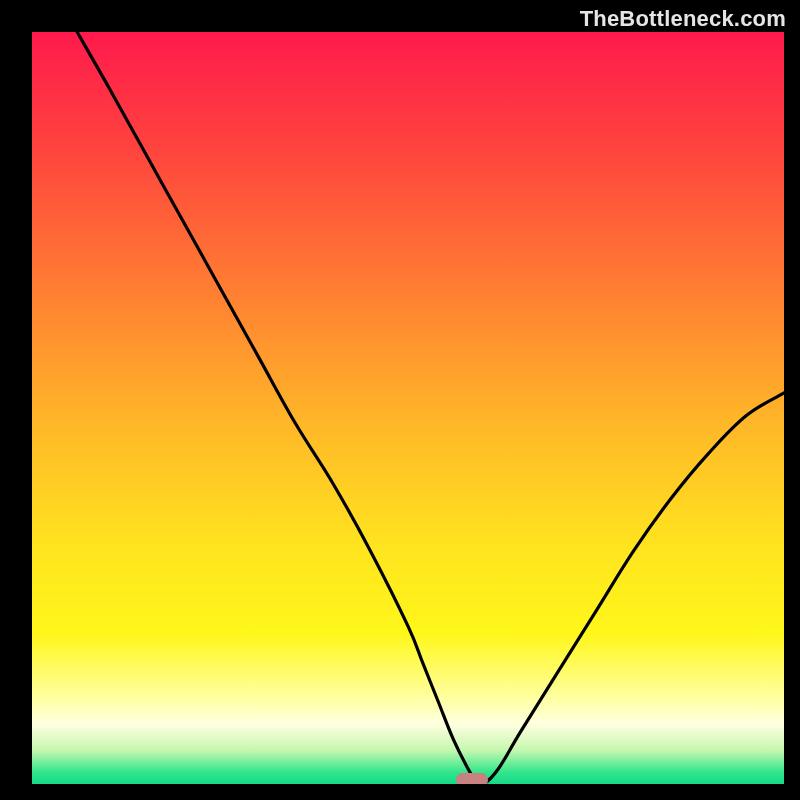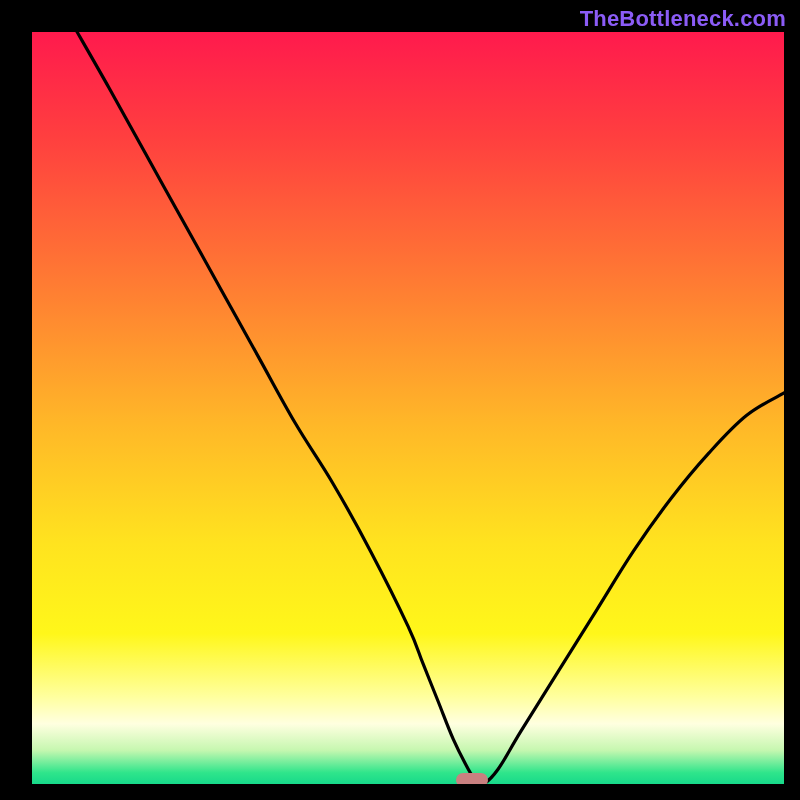--- a/index.html
+++ b/index.html
@@ -32,21 +32,21 @@
     position: absolute;
     inset: 0;
   }
   .watermark {
     position: absolute;
     top: 6px;
     right: 14px;
     font-family: Arial, Helvetica, sans-serif;
     font-size: 22px;
     font-weight: bold;
-    color: #8b5cf6;
+    color: #e5e5e5;
     letter-spacing: 0.2px;
   }
   .marker {
     position: absolute;
     width: 32px;
     height: 14px;
     border-radius: 7px;
     background: #c98080;
   }
 </style>

